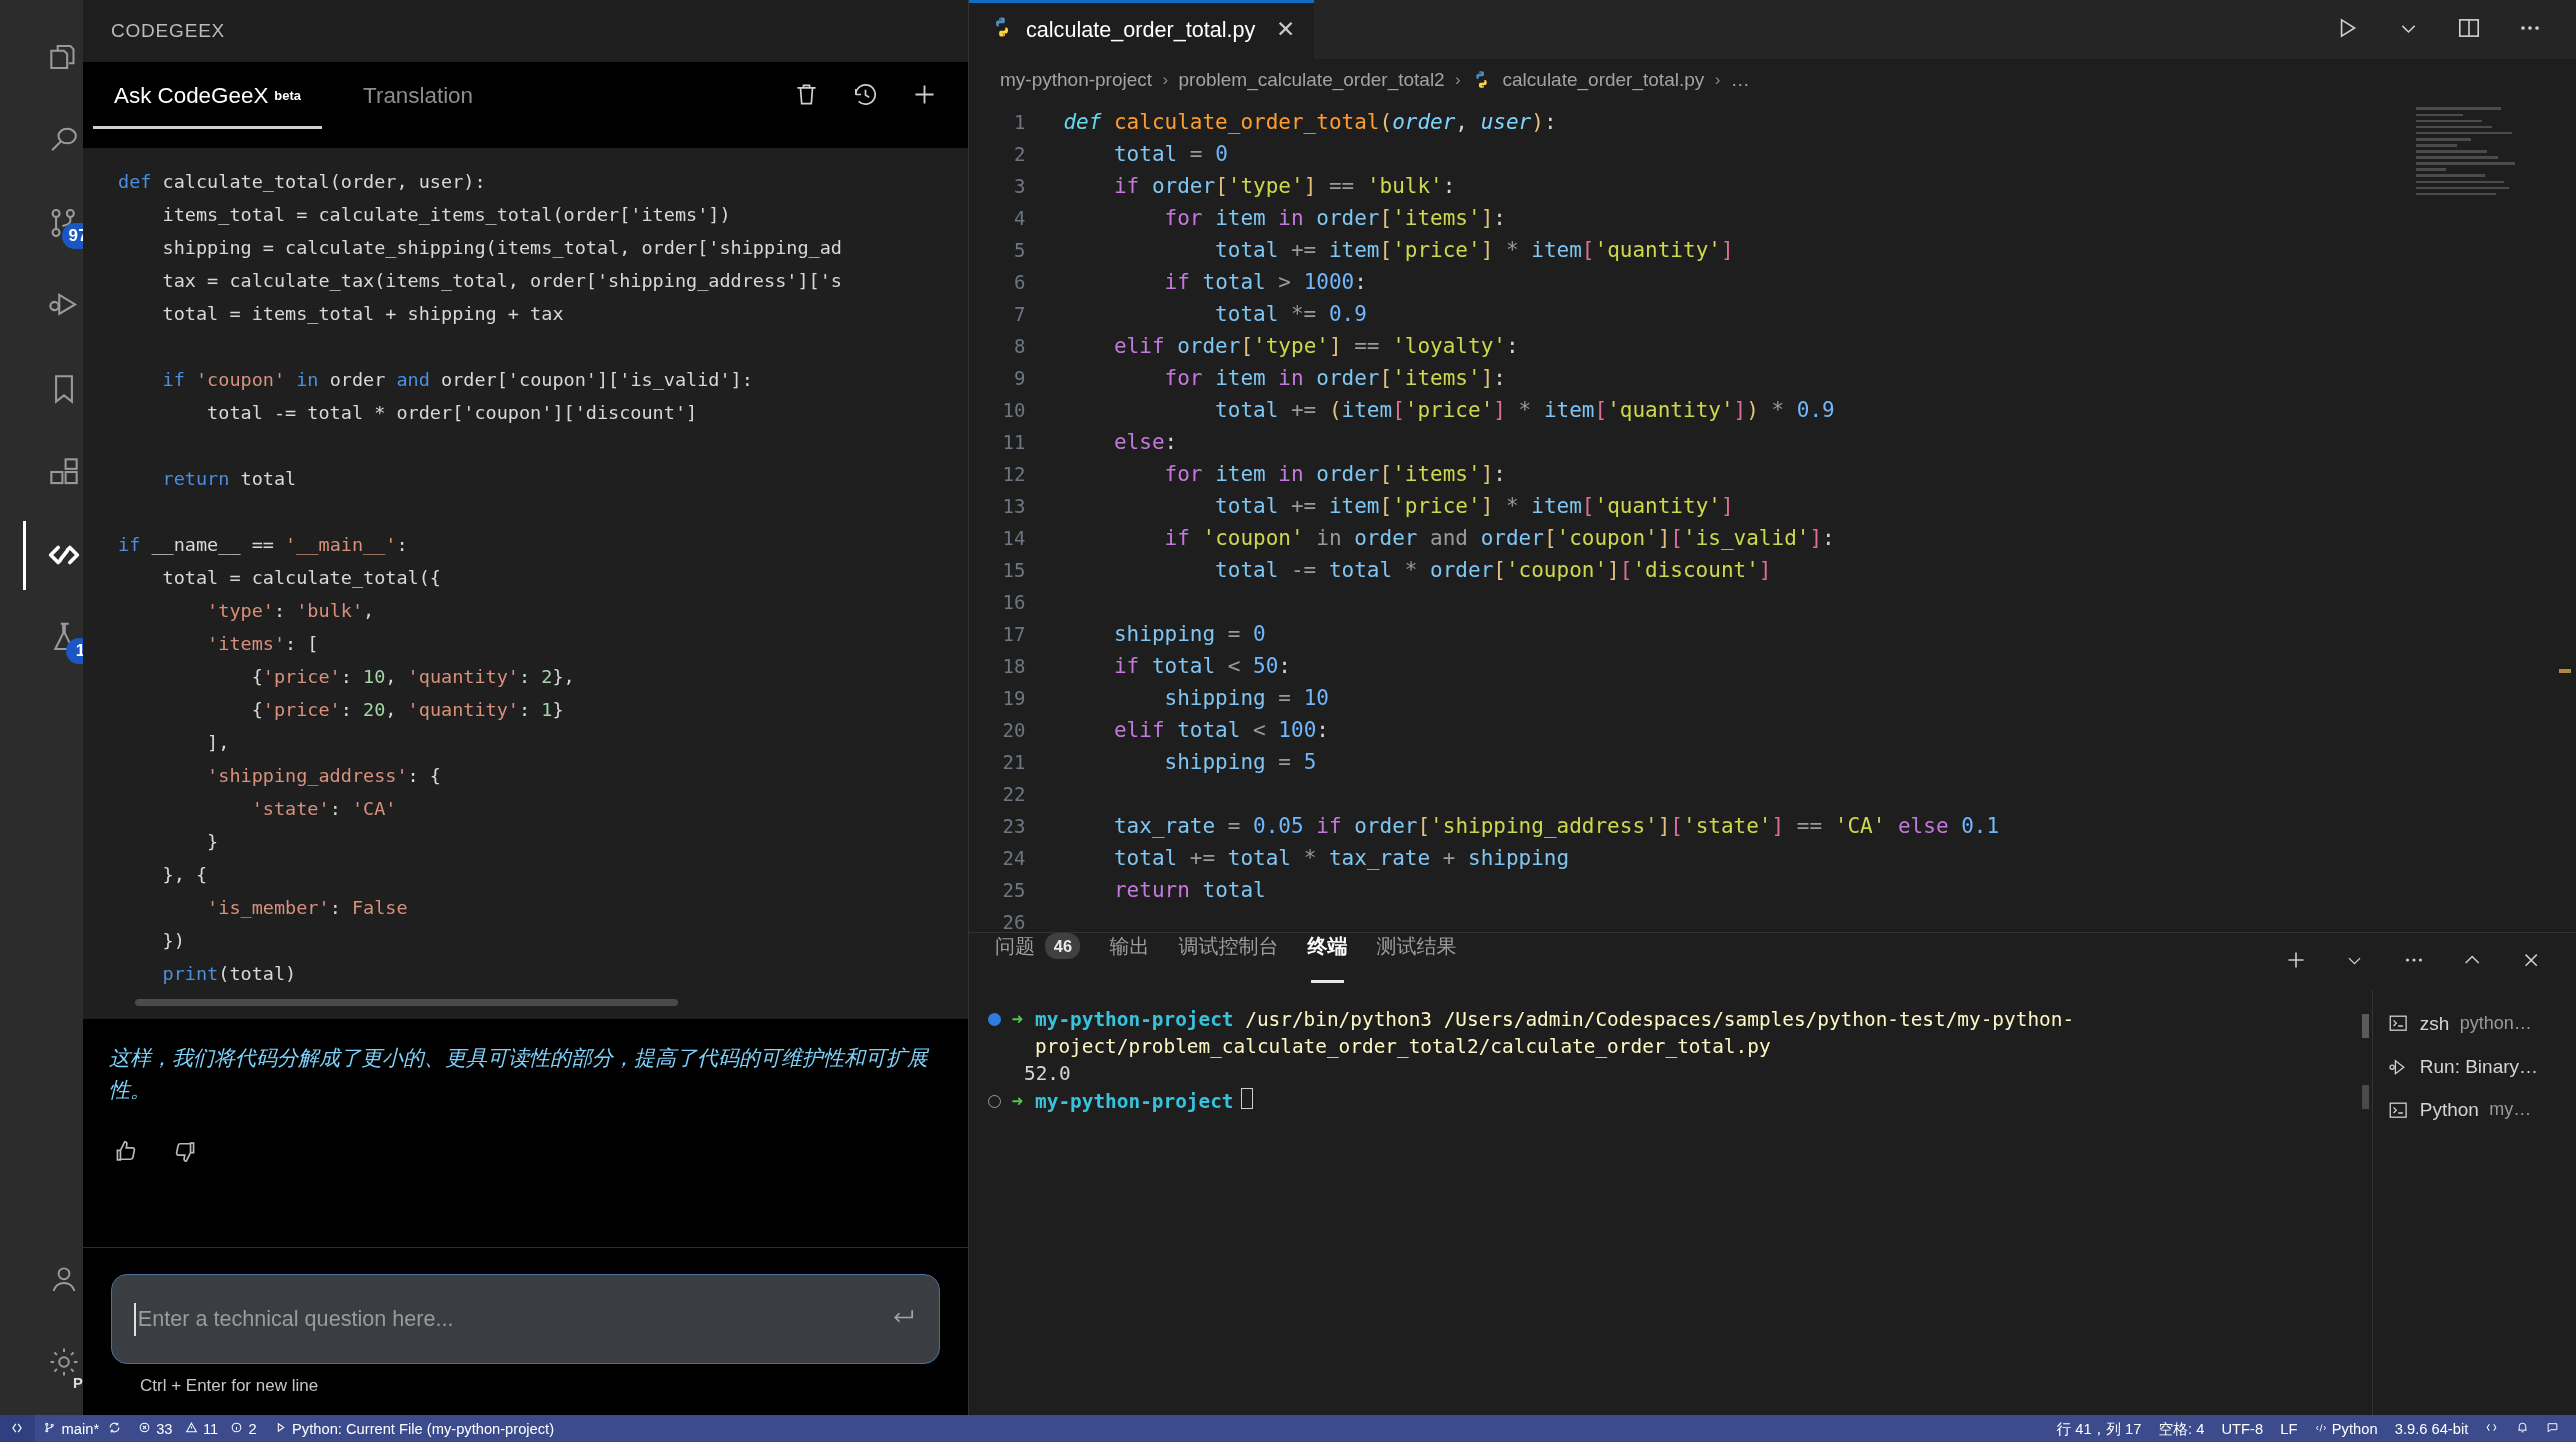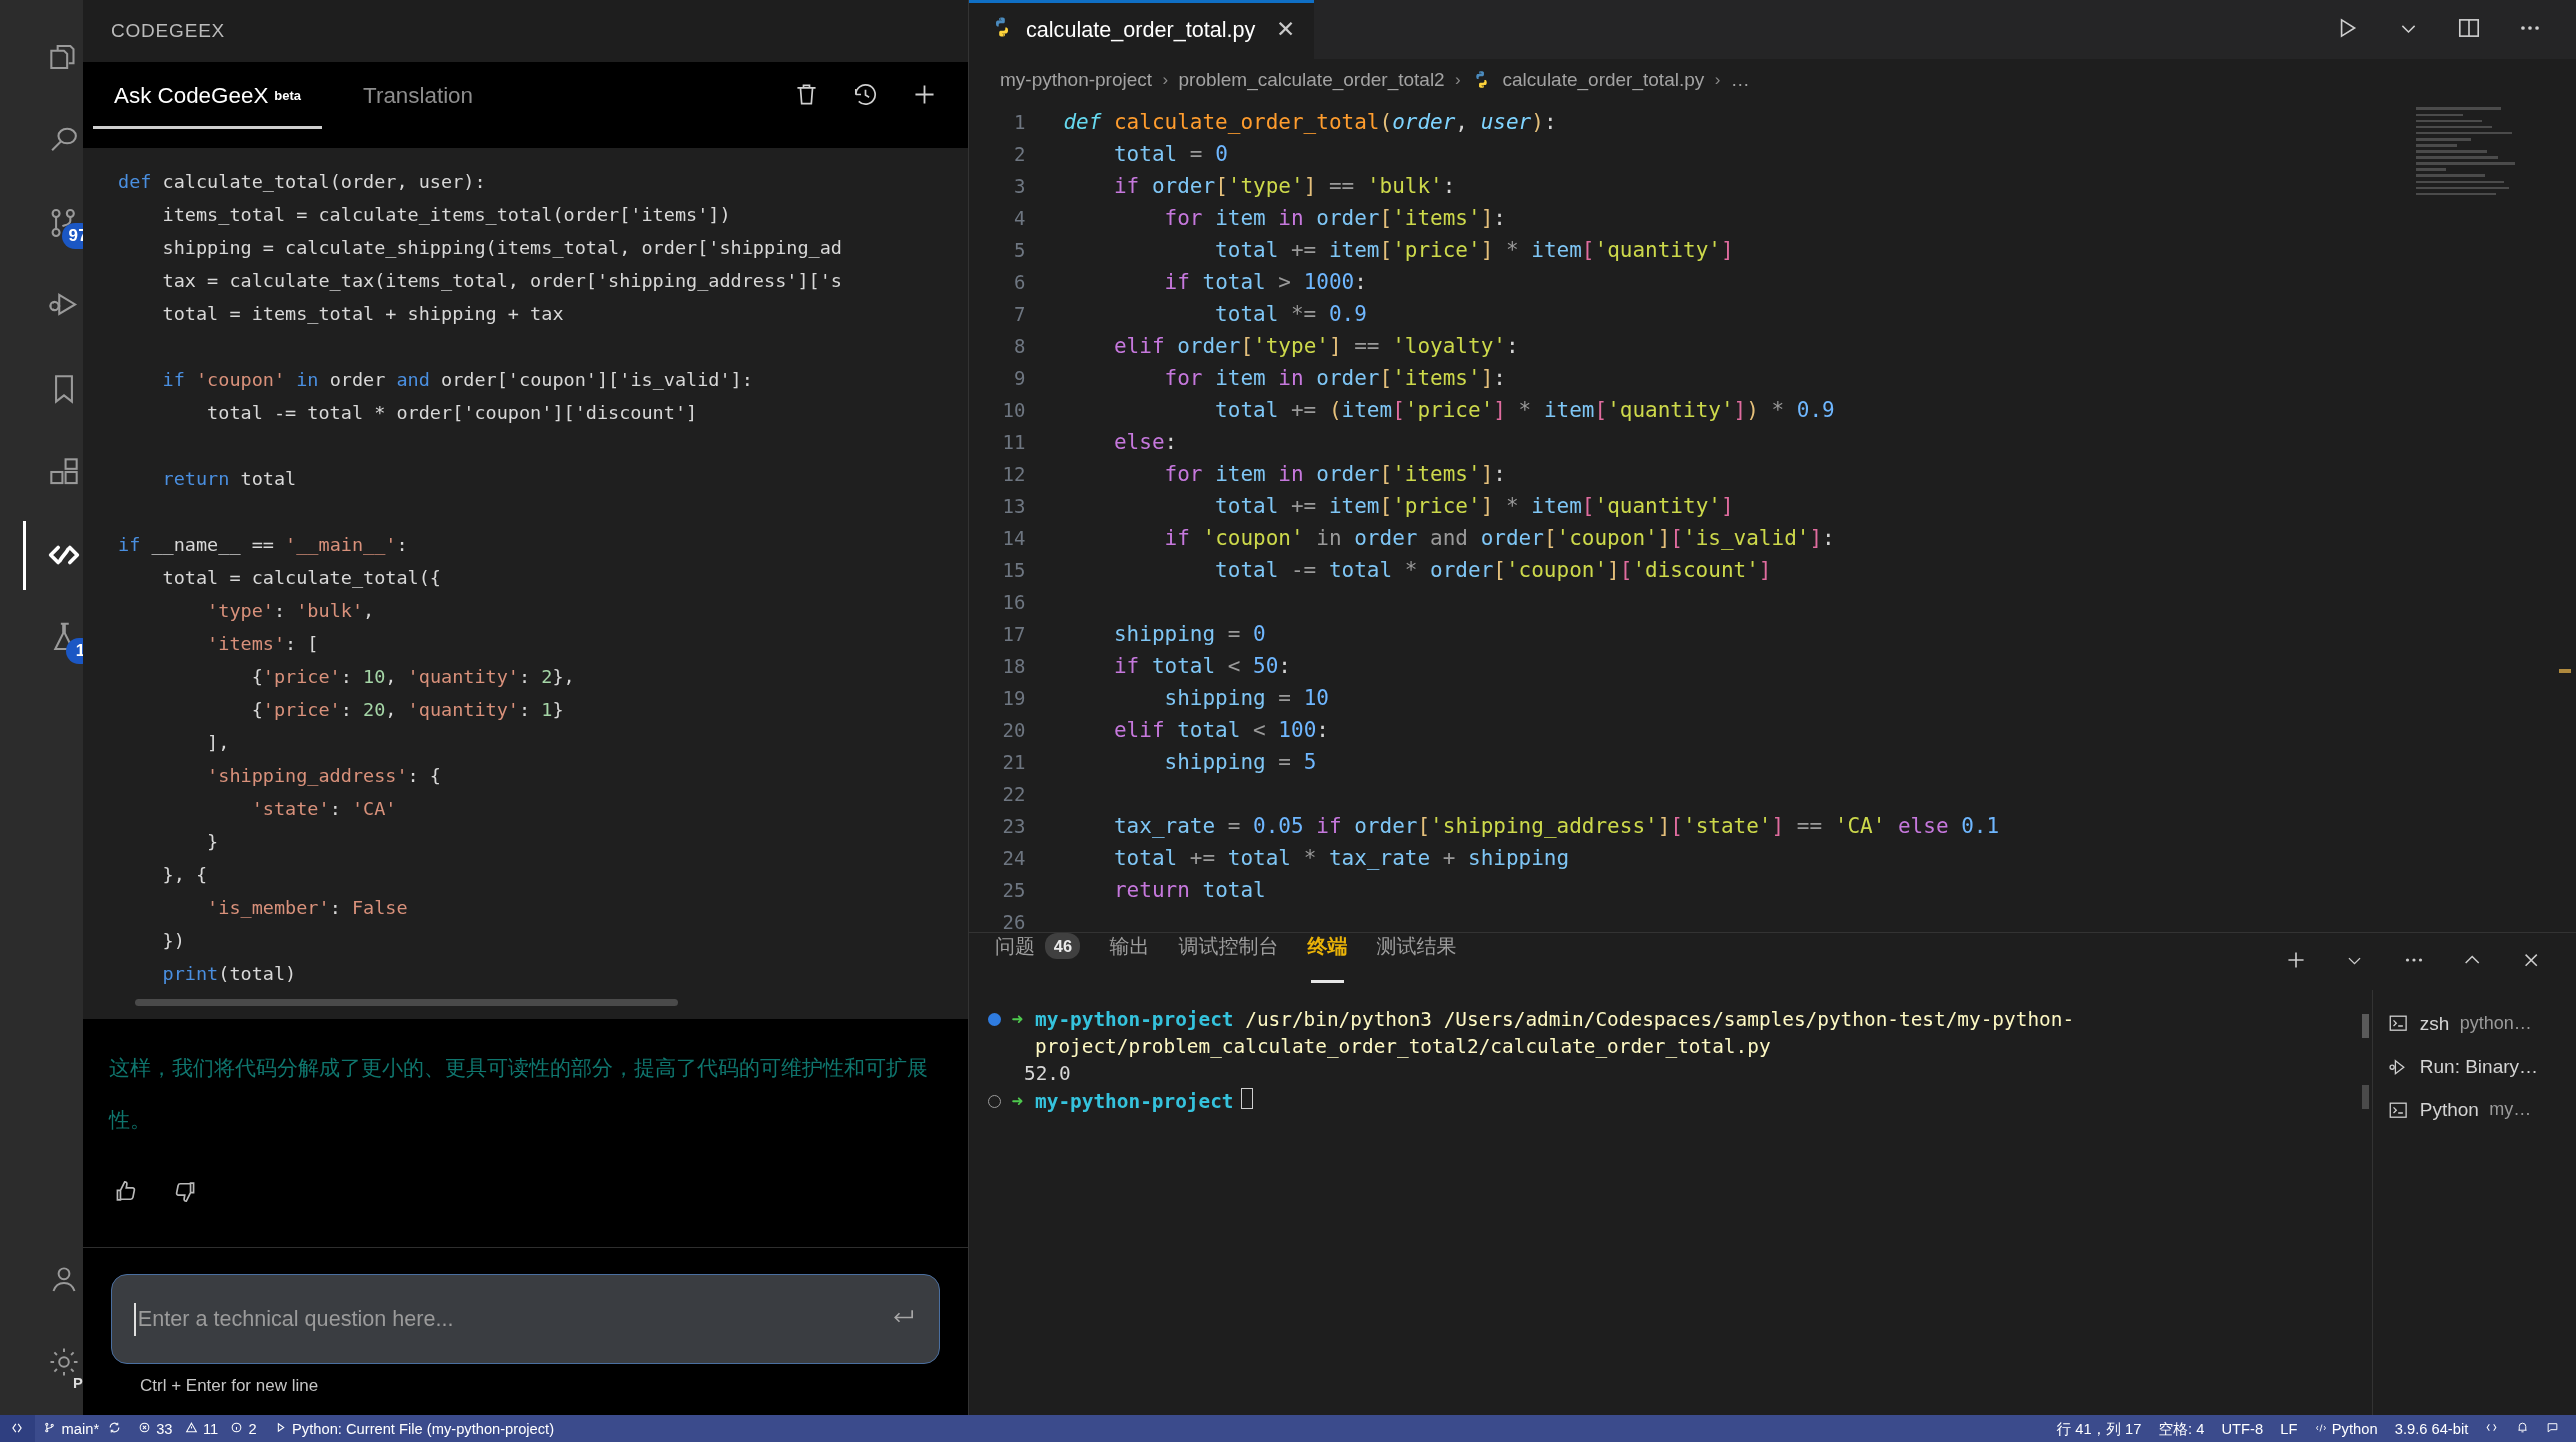--- a/index.html
+++ b/index.html
@@ -93,22 +93,23 @@
   .code-hscroll i {
     position: absolute; left: 0; top: 0; height: 7px; width: 68%;
     background: #4a4a4a; border-radius: 3.5px; display: block;
   }
   .k  { color: #4a8fe0; }   
   .s  { color: #d9917b; }   
   .n  { color: #a5d6a7; }   
   .p  { color: #d8d8d8; }
 
   .msg-text {
-    color: #0f766e; font-size: 21px; line-height: 52px;
+    color: #7dd3fc; font-size: 21px; line-height: 32px;
     padding: 22.4px 35px 0 26px;
+    font-style: italic;
   }
   .msg-actions {
     display: flex; gap: 29px; padding: 31px 0 0 29px; color: #b9b9b9;
   }
   .sp-inputwrap {
     border-top: 0.9px solid #2e2e2e; background: #000; padding: 26px 28px 0 28px;
   }
   .sp-input {
     height: 90px; background: #3a3d41; border: 0.9px solid #4a6fa0; border-radius: 16px;
     display: flex; align-items: center; padding: 0 22.4px; position: relative;
@@ -166,21 +167,21 @@
   .t-plain { color: #d4d4d4; }
   .t-op    { color: #9a9a9a; }
   .t-brkY  { color: #e5c07b; }
   .t-brkM  { color: #e06c9f; }
   .t-in    { color: #9a9a9a; }
 
   
   .panel { height: 483px; flex: 0 0 483px; background: #1e1e1e; border-top: 0.9px solid #333; display: flex; flex-direction: column; }
   .panel-tabs { height: 57px; display: flex; align-items: center; padding-left: 26px; gap: 29px; }
   .ptab { font-size: 20px; color: #9d9d9d; position: relative; display: flex; align-items: flex-start; gap: 10.4px; height: 57px;}
-  .ptab.active { color: #eab308; font-weight: 700; }
+  .ptab.active { color: #ffffff; font-weight: 700; }
   .ptab.active::after { content:""; position:absolute; left:3.5px; right:3.5px; bottom:7px; height:2.6px; background:#e7e7e7;}
   .pbadge {
     background: #404040; color: #eaeaea; border-radius: 12px; min-width: 35px; height: 26px;
     font-size: 16.4px; font-weight: 700; display: flex; align-items: center; justify-content: center; padding: 0 7.8px;
   }
   .panel-actions { margin-left: auto; display: flex; align-items: center; gap: 12px; padding-right: 21px; color: #cdcdcd; }
   .panel-body { flex: 1 1 auto; display: flex; min-height: 0; }
   .term {
     flex: 1 1 auto; padding: 15.5px 19px 0 19px; min-width: 0;
     font-family: "DejaVu Sans Mono", monospace; font-size: 19.4px; line-height: 27px; color: #d6d6d6;

